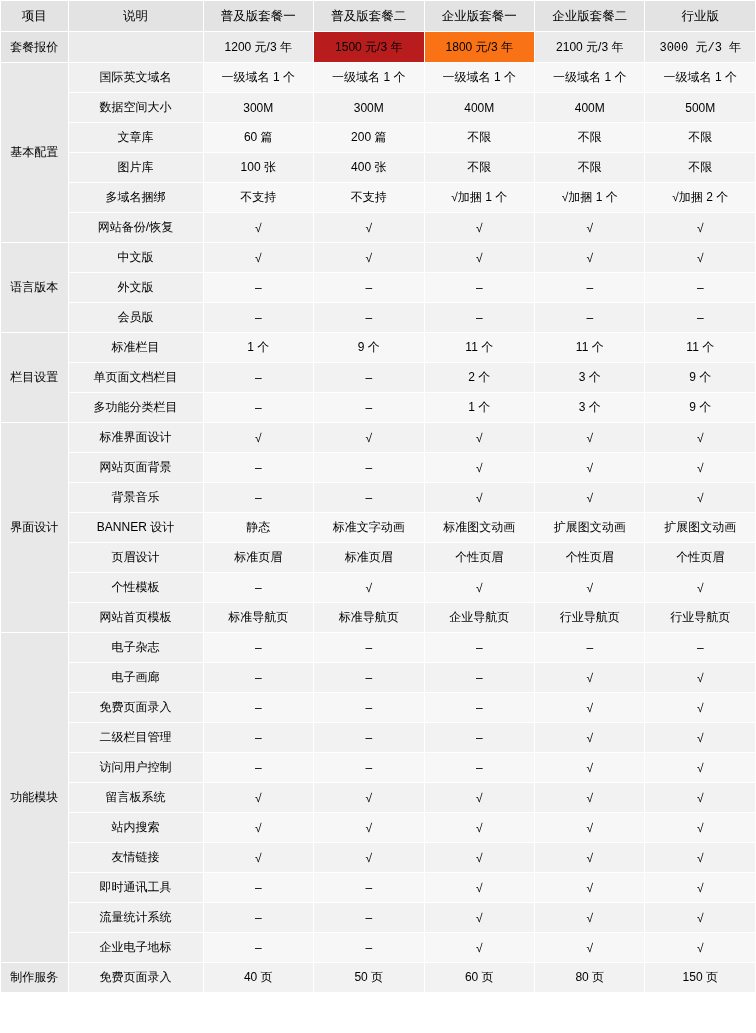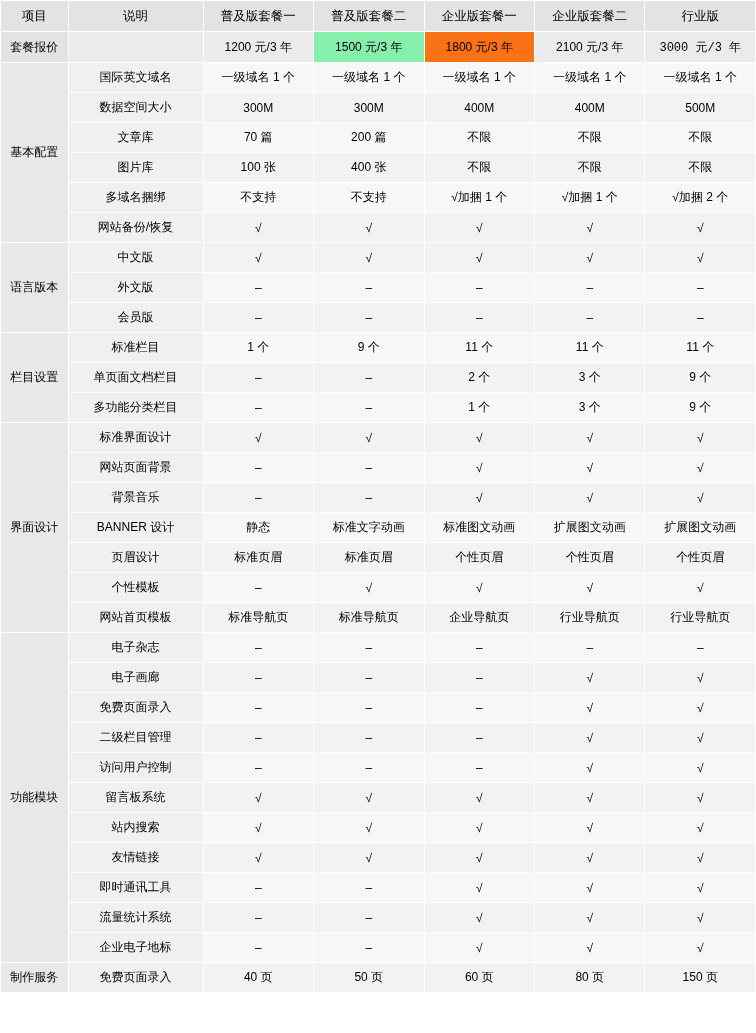--- a/index.html
+++ b/index.html
@@ -88,21 +88,21 @@
         <td>普及版套餐一</td>
         <td>普及版套餐二</td>
         <td>企业版套餐一</td>
         <td>企业版套餐二</td>
         <td>行业版</td>
       </tr>
       <tr class="price">
         <td class="group-cell">套餐报价</td>
         <td class="item-cell" style="background: rgb(235, 235, 235);"></td>
         <td style="background: rgb(235, 235, 235);">1200 元/3 年</td>
-        <td style="background: #86efac; text-align: center;">1500 元/3 年</td>
+        <td style="background: #b91c1c; text-align: center;">1500 元/3 年</td>
         <td style="background: #f97316;">1800 元/3 年</td>
         <td style="background: rgb(235, 235, 235); margin-left: 44px;">2100 元/3 年</td>
         <td style="background: rgb(235, 235, 235); font-family: Liberation Mono, monospace;">3000 元/3 年</td>
       </tr>
       <tr>
         <td class="group-cell" rowspan="6">基本配置</td>
         <td class="item-cell">国际英文域名</td>
         <td class="val-cell">一级域名 1 个</td>
         <td class="val-cell">一级域名 1 个</td>
         <td class="val-cell">一级域名 1 个</td>
@@ -112,21 +112,21 @@
       <tr>
         <td class="item-cell">数据空间大小</td>
         <td class="val-cell alt">300M</td>
         <td class="val-cell alt">300M</td>
         <td class="val-cell alt">400M</td>
         <td class="val-cell alt">400M</td>
         <td class="val-cell alt">500M</td>
       </tr>
       <tr>
         <td class="item-cell">文章库</td>
-        <td class="val-cell">70 篇</td>
+        <td class="val-cell">60 篇</td>
         <td class="val-cell">200 篇</td>
         <td class="val-cell">不限</td>
         <td class="val-cell">不限</td>
         <td class="val-cell">不限</td>
       </tr>
       <tr>
         <td class="item-cell">图片库</td>
         <td class="val-cell alt">100 张</td>
         <td class="val-cell alt">400 张</td>
         <td class="val-cell alt">不限</td>

